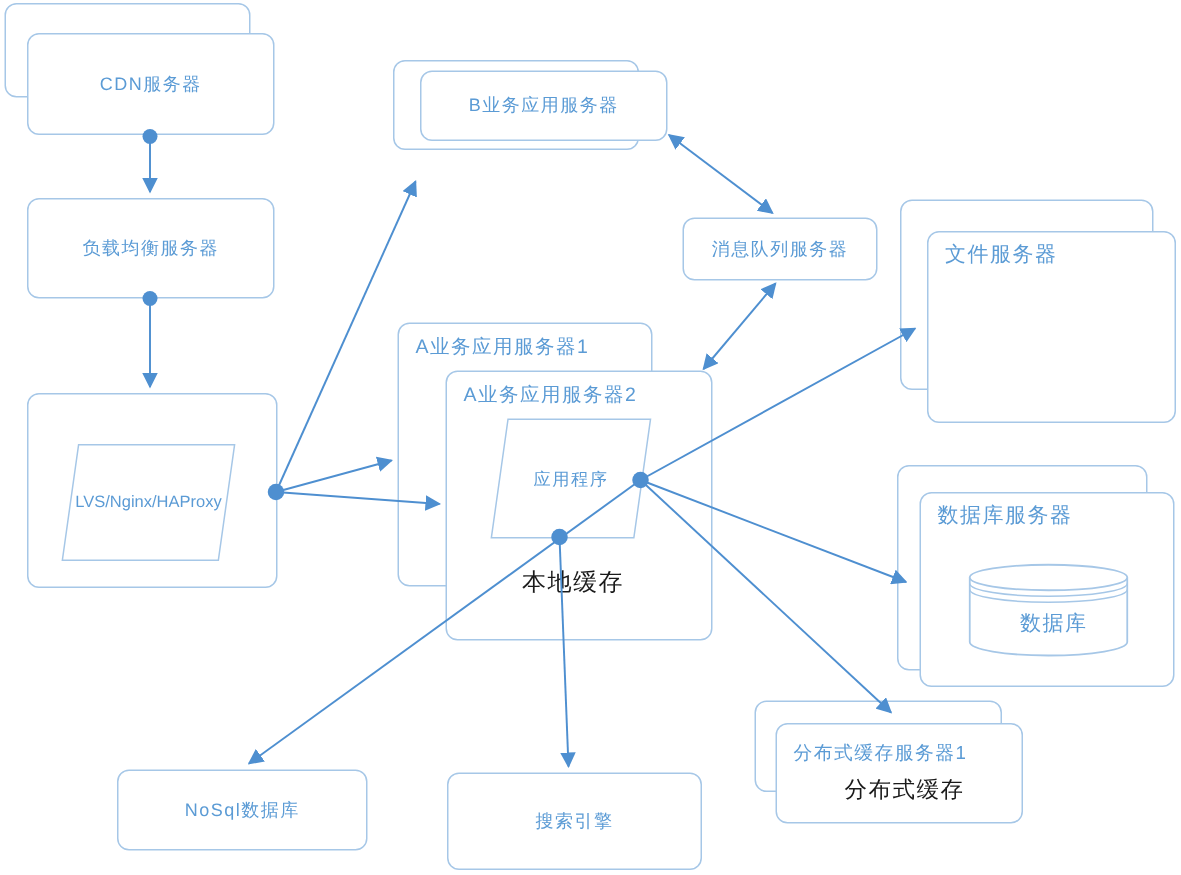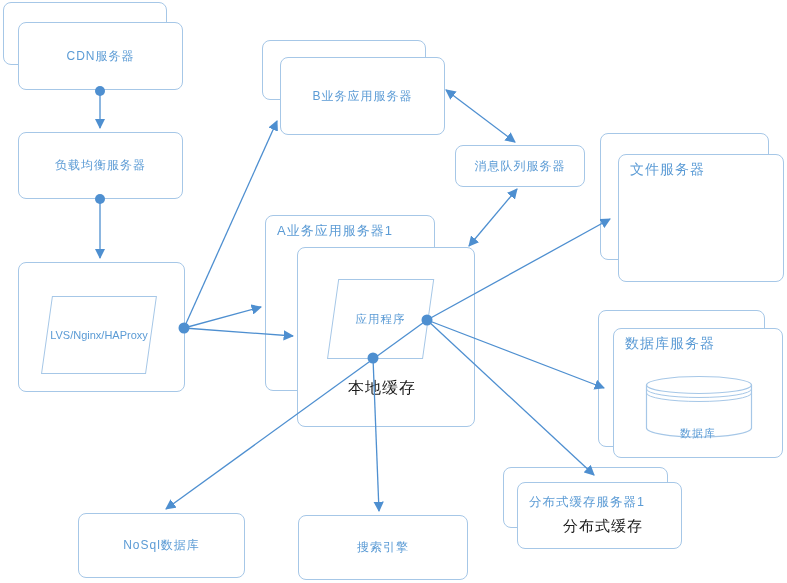--- a/index.html
+++ b/index.html
@@ -59,36 +59,37 @@
   <div class="node">
     <div class="sheet" style="left:18px;top:262px;width:167px;height:130px;">
       <div class="para" style="left:22px;top:33px;width:105px;height:78px;">
         <div class="para-inner" style="font-size:11px;letter-spacing:0;">LVS/Nginx/HAProxy</div>
       </div>
     </div>
   </div>
 
   <div class="node">
     <div class="sheet" style="left:262px;top:40px;width:164px;height:60px;"></div>
-    <div class="sheet" style="left:280px;top:57px;width:165px;height:78px;padding-left:43px;">
+    <div class="sheet" style="left:280px;top:47px;width:165px;height:47px;padding-left:43px;">
       <span class="lbl lbl-center">B业务应用服务器</span>
     </div>
   </div>
 
   <div class="node">
     <div class="sheet" style="left:455px;top:145px;width:130px;height:42px;">
       <span class="lbl lbl-center" style="font-size:12px;">消息队列服务器</span>
     </div>
   </div>
 
   <div class="node">
     <div class="sheet" style="left:265px;top:215px;width:170px;height:176px;">
       <span class="lbl lbl-tl" style="font-size:13px;">A业务应用服务器1</span>
     </div>
     <div class="sheet" style="left:297px;top:247px;width:178px;height:180px;">
+      <span class="lbl lbl-tl" style="font-size:13px;">A业务应用服务器2</span>
       <div class="para" style="left:29px;top:31px;width:96px;height:80px;">
         <div class="para-inner">应用程序</div>
       </div>
       <span class="black-lbl" style="left:50px;top:130px;font-size:16px;">本地缓存</span>
     </div>
   </div>
 
   <div class="node">
     <div class="sheet" style="left:600px;top:133px;width:169px;height:127px;"></div>
     <div class="sheet" style="left:618px;top:154px;width:166px;height:128px;">
@@ -100,35 +101,35 @@
     <div class="sheet" style="left:598px;top:310px;width:167px;height:137px;"></div>
     <div class="sheet" style="left:613px;top:328px;width:170px;height:130px;">
       <span class="lbl lbl-tl">数据库服务器</span>
       <div class="icon-wrap" style="left:31px;top:46px;">
         <svg width="108" height="64" viewBox="0 0 108 64">
           <path d="M1.5 10 v43 a52.5 9 0 0 0 105 0 v-43" fill="#fff" stroke="var(--border)" stroke-width="1.2"></path>
           <ellipse cx="54" cy="10" rx="52.5" ry="8.5" fill="#fff" stroke="var(--border)" stroke-width="1.2"></ellipse>
           <path d="M1.5 14 a52.5 8.5 0 0 0 105 0" fill="none" stroke="var(--border)" stroke-width="1"></path>
           <path d="M1.5 18 a52.5 8.5 0 0 0 105 0" fill="none" stroke="var(--border)" stroke-width="1"></path>
         </svg>
-        <span class="lbl" style="position:absolute;left:35px;top:51px;font-size:11px;">数据库</span>
+        <span class="lbl" style="position:absolute;left:35px;top:32px;font-size:14px;">数据库</span>
       </div>
     </div>
   </div>
 
   <div class="node">
     <div class="sheet" style="left:503px;top:467px;width:165px;height:61px;"></div>
     <div class="sheet" style="left:517px;top:482px;width:165px;height:67px;">
       <span class="lbl" style="position:absolute;top:11px;left:11px;font-size:12.5px;">分布式缓存服务器1</span>
       <span class="black-lbl" style="left:45px;top:34px;">分布式缓存</span>
     </div>
   </div>
 
   <div class="node">
-    <div class="sheet" style="left:78px;top:513px;width:167px;height:65px;text-decoration:underline;">
+    <div class="sheet" style="left:78px;top:513px;width:167px;height:54px;text-decoration:underline;">
       <span class="lbl lbl-center">NoSql数据库</span>
     </div>
   </div>
 
   <div class="node">
     <div class="sheet" style="left:298px;top:515px;width:170px;height:65px;">
       <span class="lbl lbl-center">搜索引擎</span>
     </div>
   </div>
 

